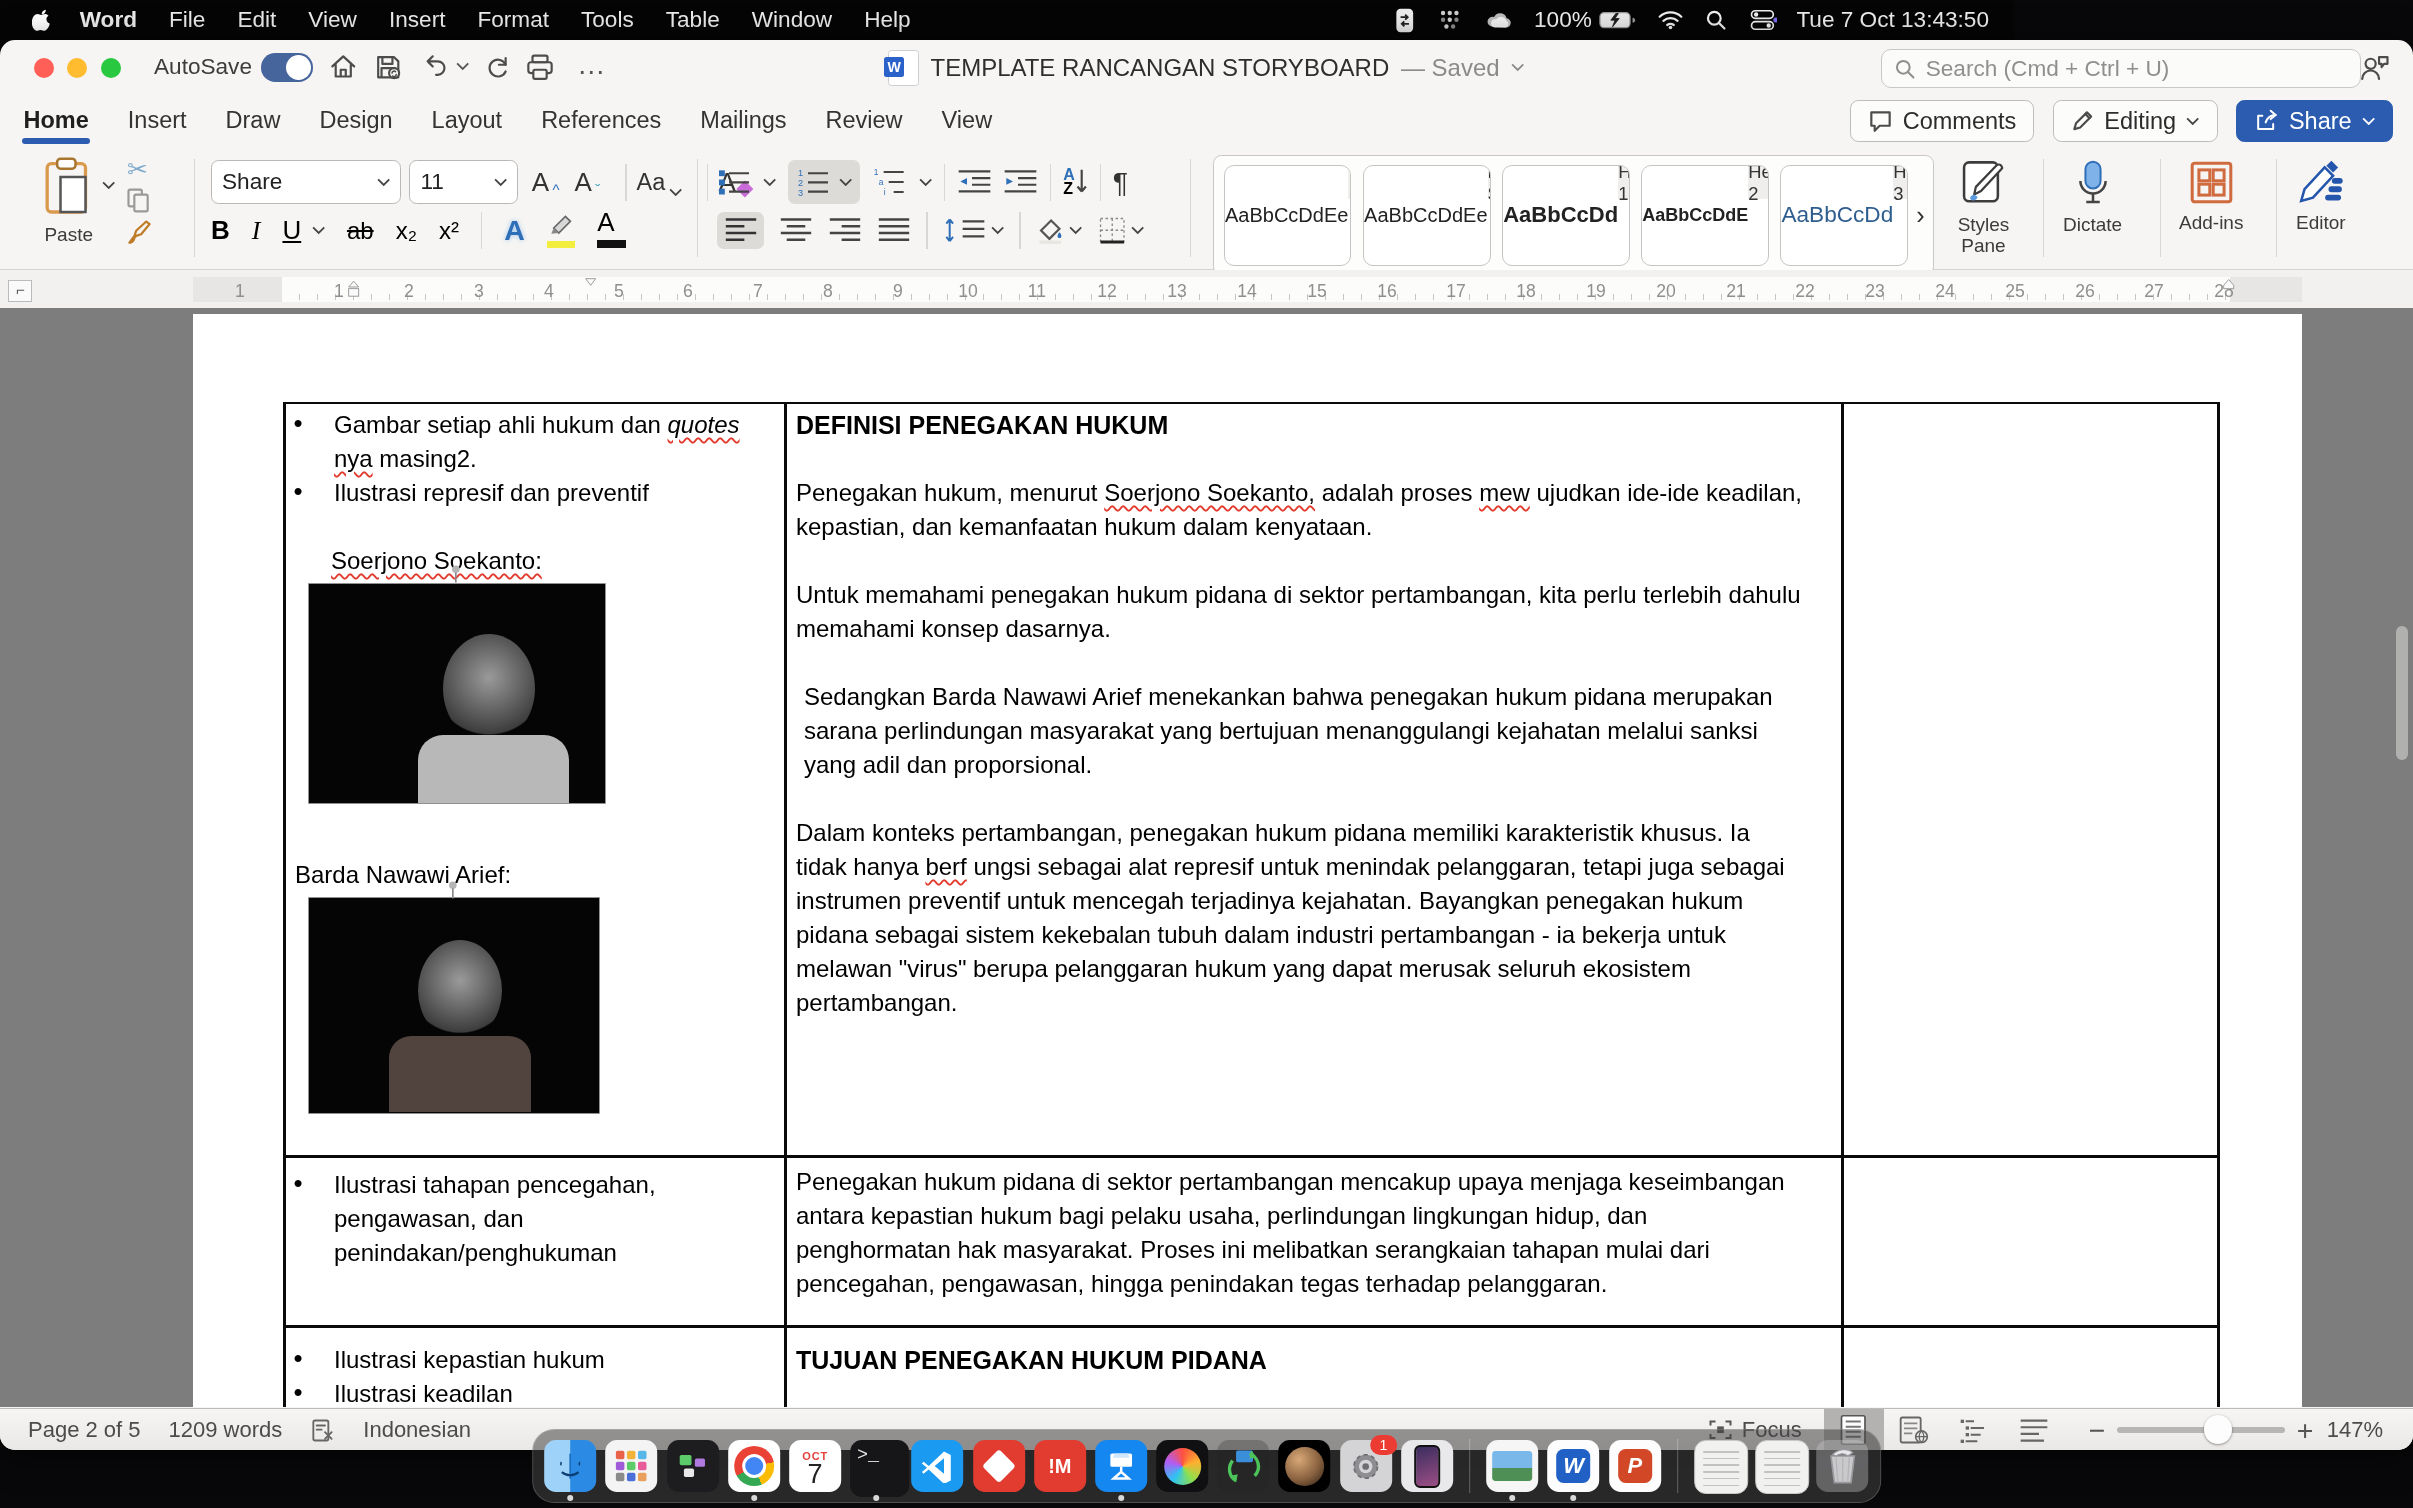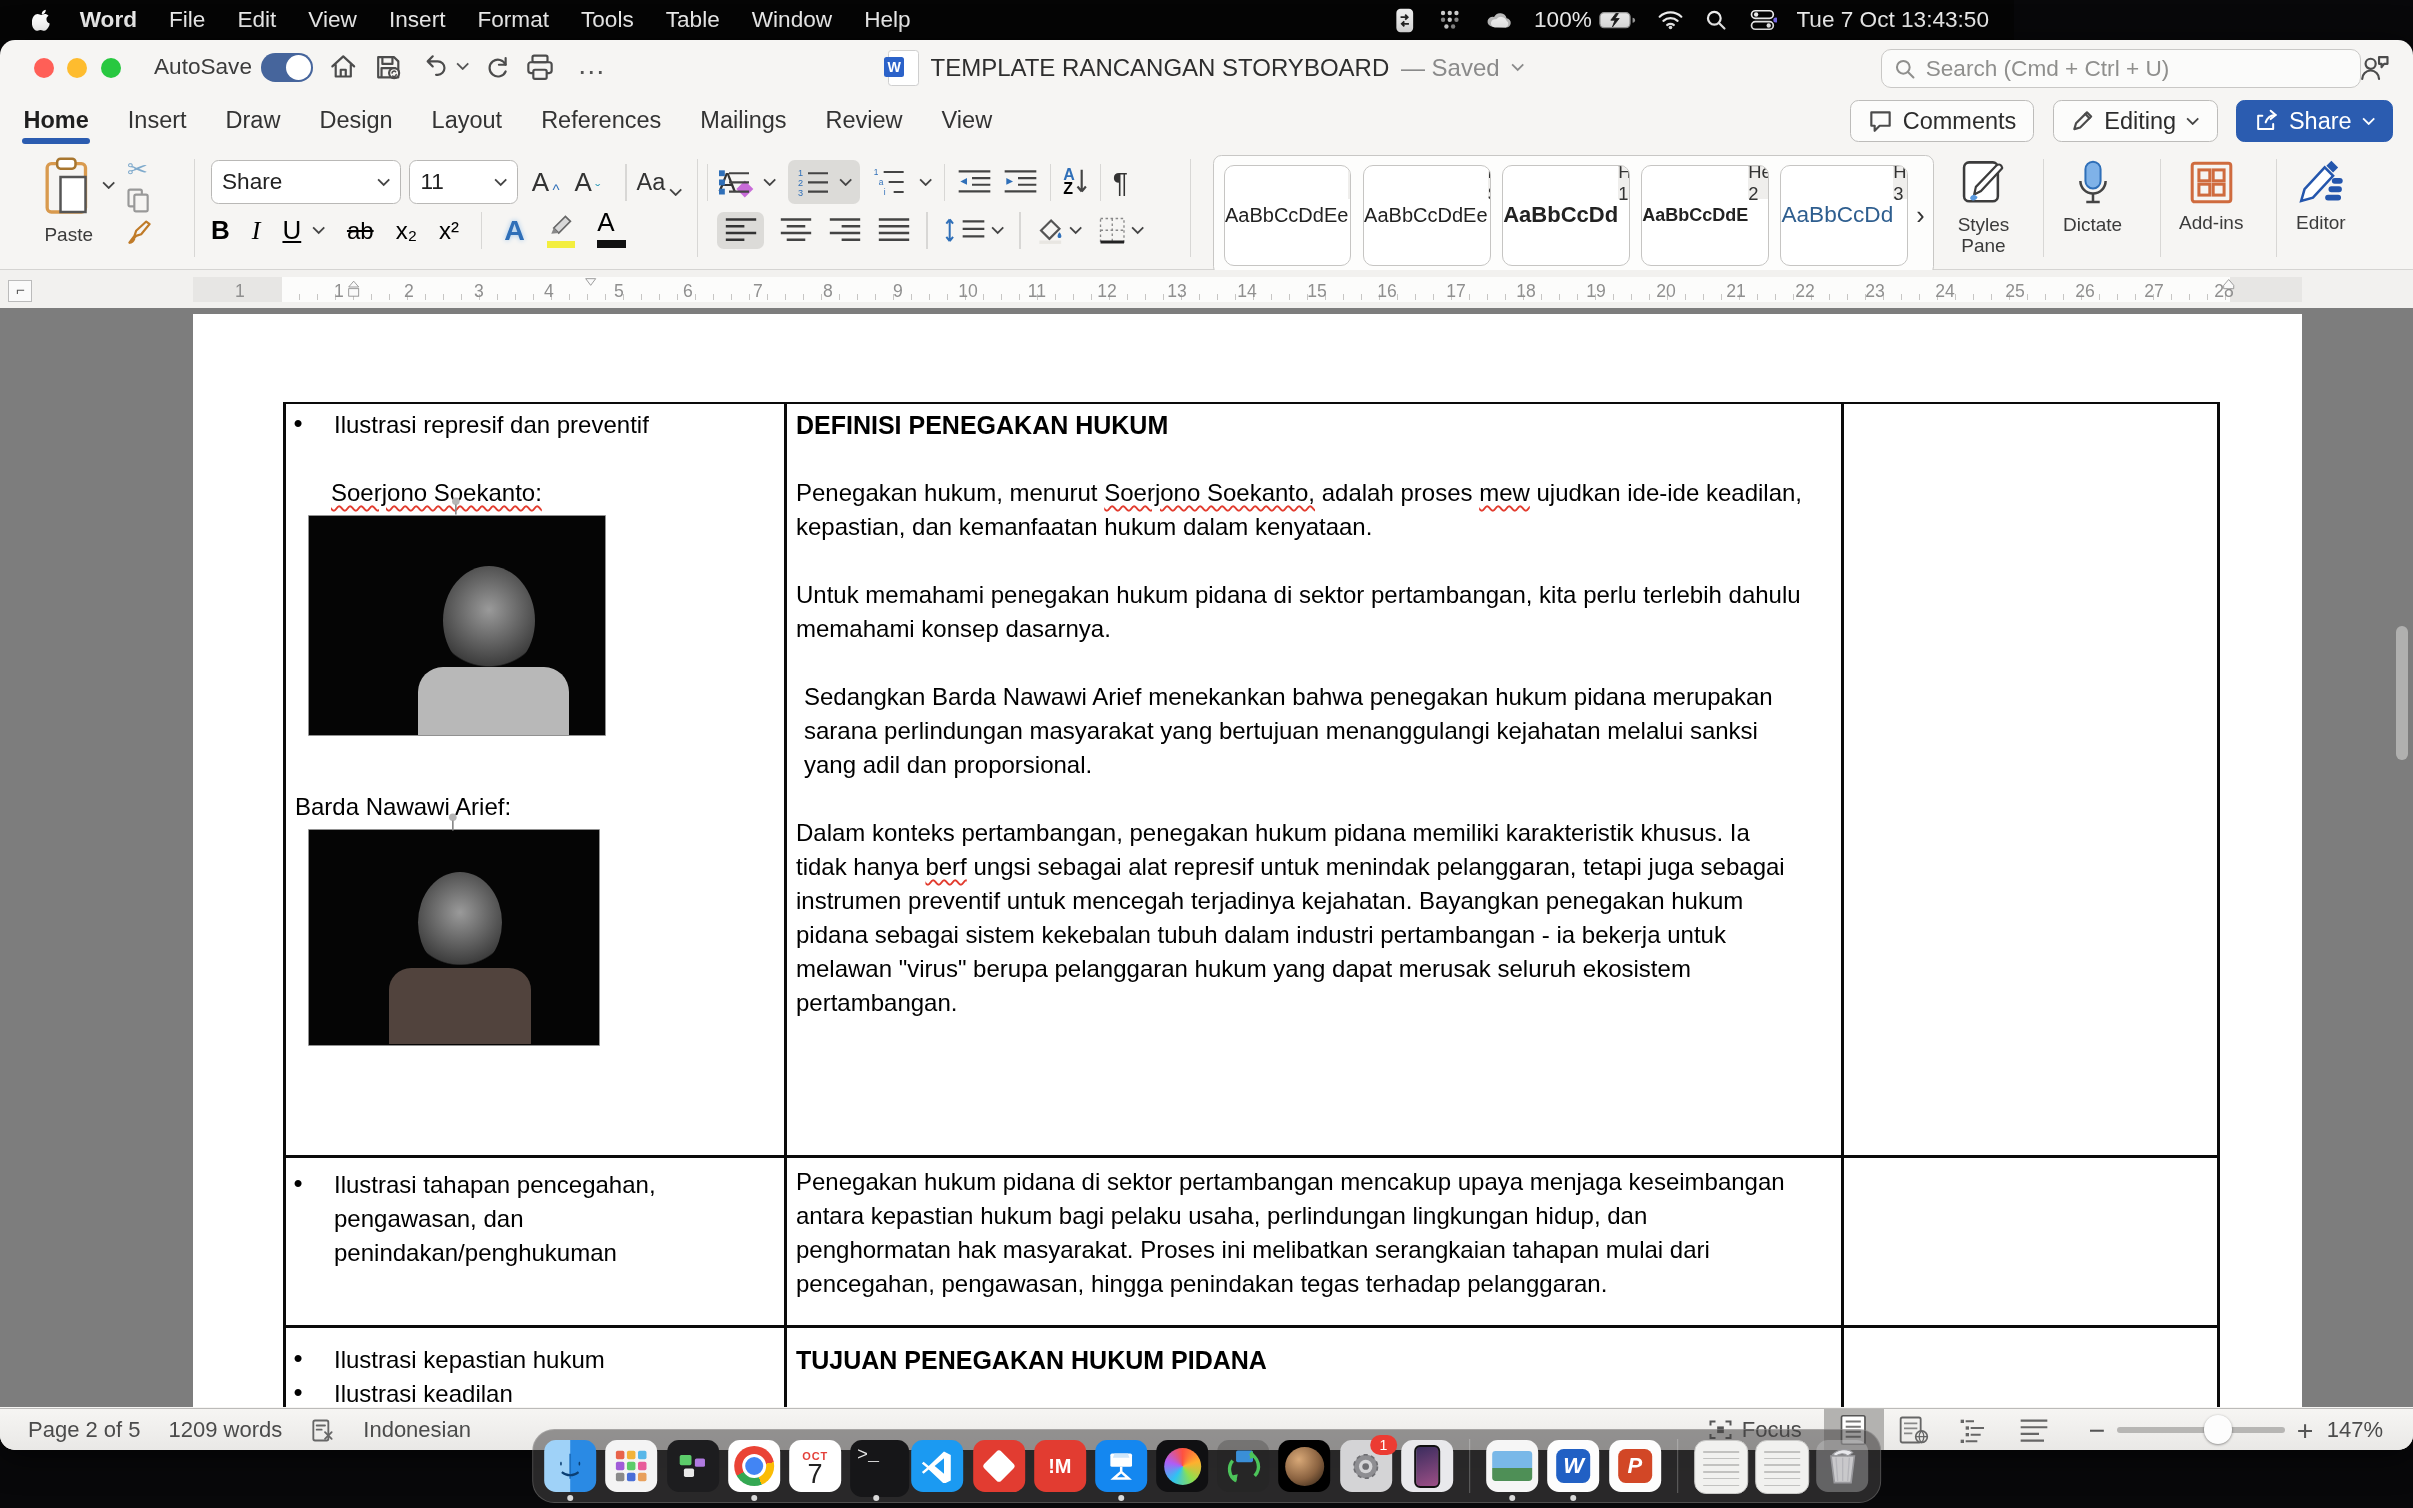--- a/index.html
+++ b/index.html
@@ -715,20 +715,21 @@
 
         <i class="tline" style="left:90px;top:88px;width:1937px;height:2.5px"></i>
         <i class="tline" style="left:90px;top:841px;width:1937px;height:3.4px"></i>
         <i class="tline" style="left:90px;top:1011px;width:1937px;height:3.4px"></i>
         <i class="tline" style="left:90px;top:88px;width:2.5px;height:1006px"></i>
         <i class="tline" style="left:591px;top:88px;width:2.5px;height:1006px"></i>
         <i class="tline" style="left:1648px;top:88px;width:2.5px;height:1006px"></i>
         <i class="tline" style="left:2024px;top:88px;width:2.5px;height:1006px"></i>
 
         <div class="cellc" style="left:92px;top:94px;width:482px">
+          <div class="bul"><span>Gambar setiap ahli hukum dan </span><i class="sp" style="font-style:italic">quotes</i><span> </span><span class="sp">nya</span><span> masing2.</span></div>
           <div class="bul"><span>Ilustrasi represif dan preventif</span></div>
           <div style="margin:34px 0 0 46px"><span class="sp">Soerjono Soekanto:</span></div>
           <div class="photo" style="margin:5.9px 0 0 23.5px;width:296px;height:219px">
             <span class="pin" style="left:141px;top:-18.4px">
                 <svg width="11.7" height="18.4" viewBox="0 0 14 22">
                   <circle cx="7" cy="5" r="4.5" fill="#b5b5b5"></circle>
                   <path d="M7 9v12" stroke="#8a8a8a" stroke-width="2"></path>
                 </svg>
               </span>
             <i class="face" style="left:134px;top:50px;width:92px;height:109px"></i>

